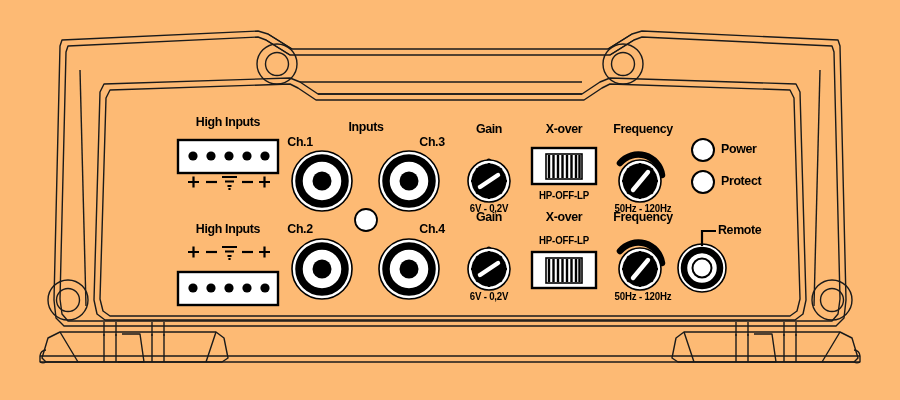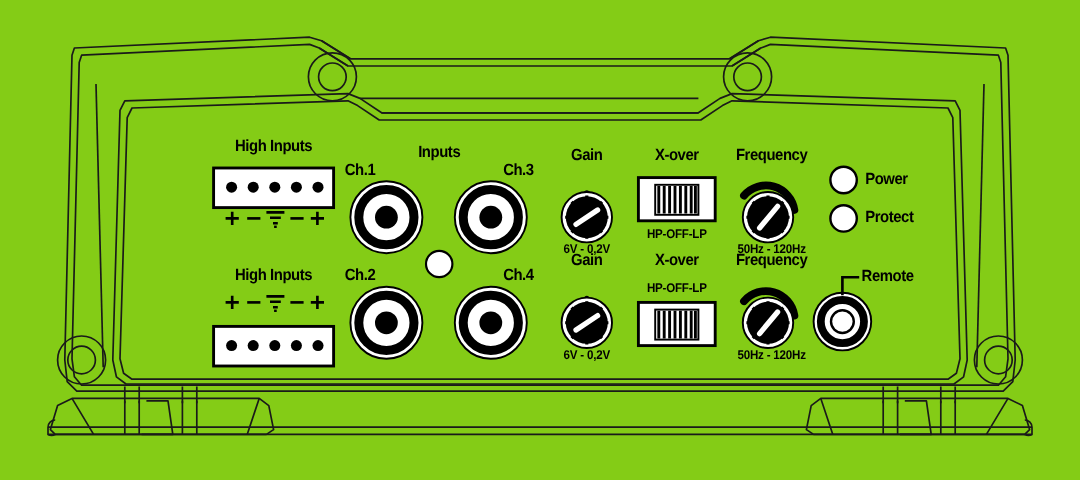--- a/index.html
+++ b/index.html
@@ -2,21 +2,21 @@
 <html><head>
 <meta charset="utf-8">
 <title>Amplifier Input Panel</title>
 <style>
   html,body{margin:0;padding:0;background:#ffffff;}
   body{
     width:900px;height:400px;overflow:hidden;
     font-family:"Liberation Sans","DejaVu Sans",sans-serif;
     color:#000;
   }
-  #stage{position:relative;width:900px;height:400px;background:#84cc16;}
+  #stage{position:relative;width:900px;height:400px;background:#fdba74;}
   #stage svg{position:absolute;left:0;top:0;}
   .lbl{
     position:absolute;
     font-family:"Liberation Sans","DejaVu Sans",sans-serif;
     font-weight:bold;
     color:#000;
     white-space:nowrap;
     line-height:1;
     letter-spacing:-0.4px;
     transform:scaleX(0.92);

